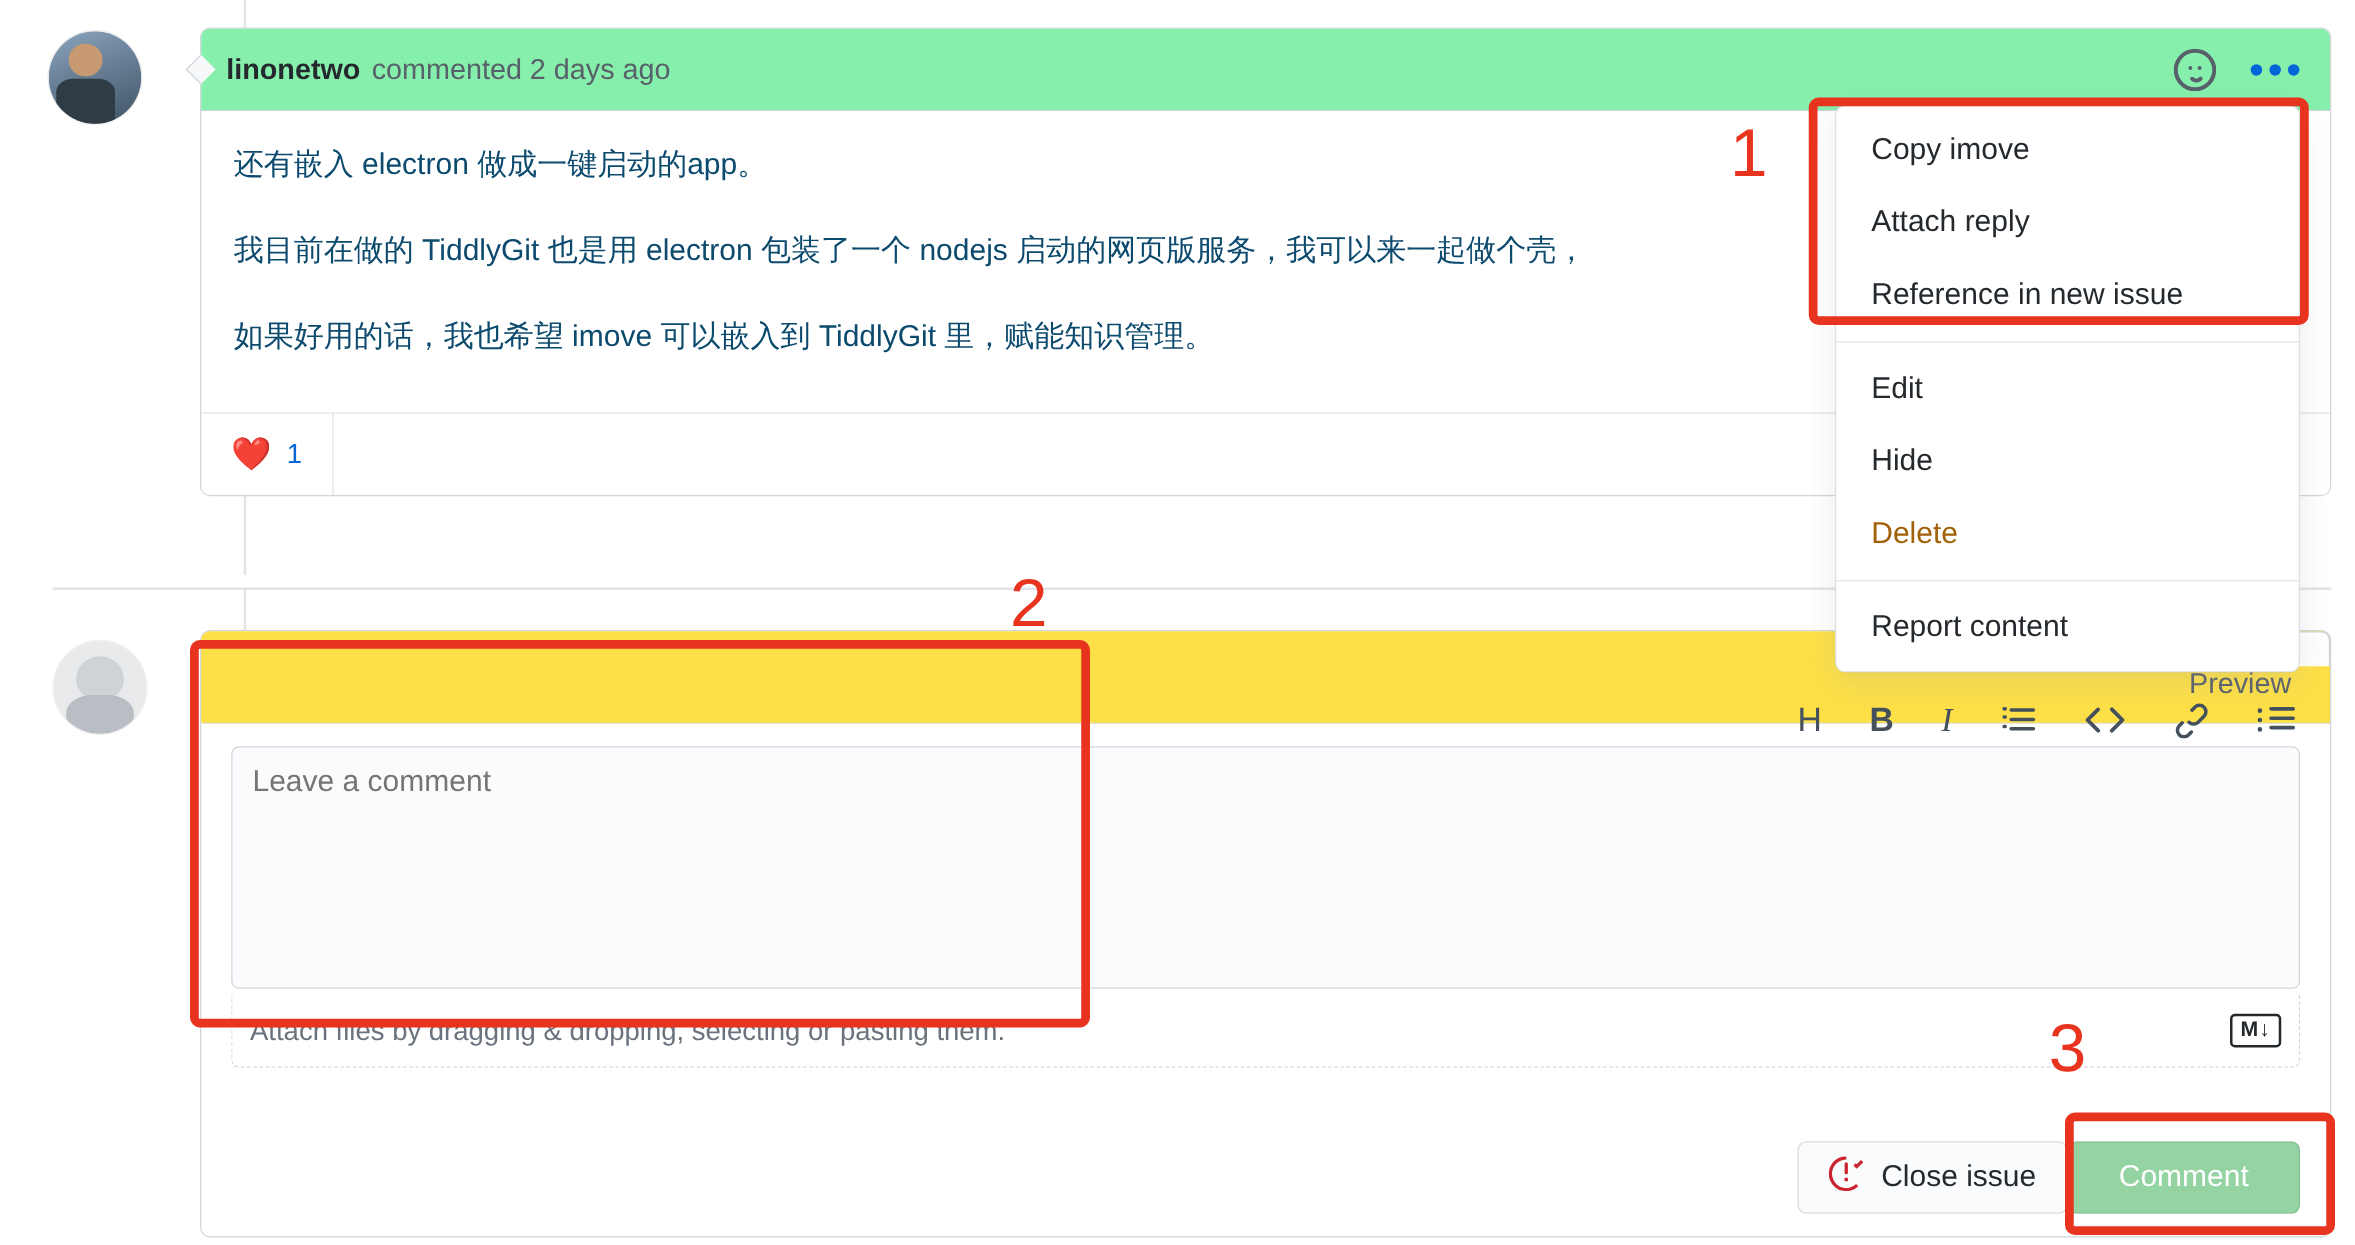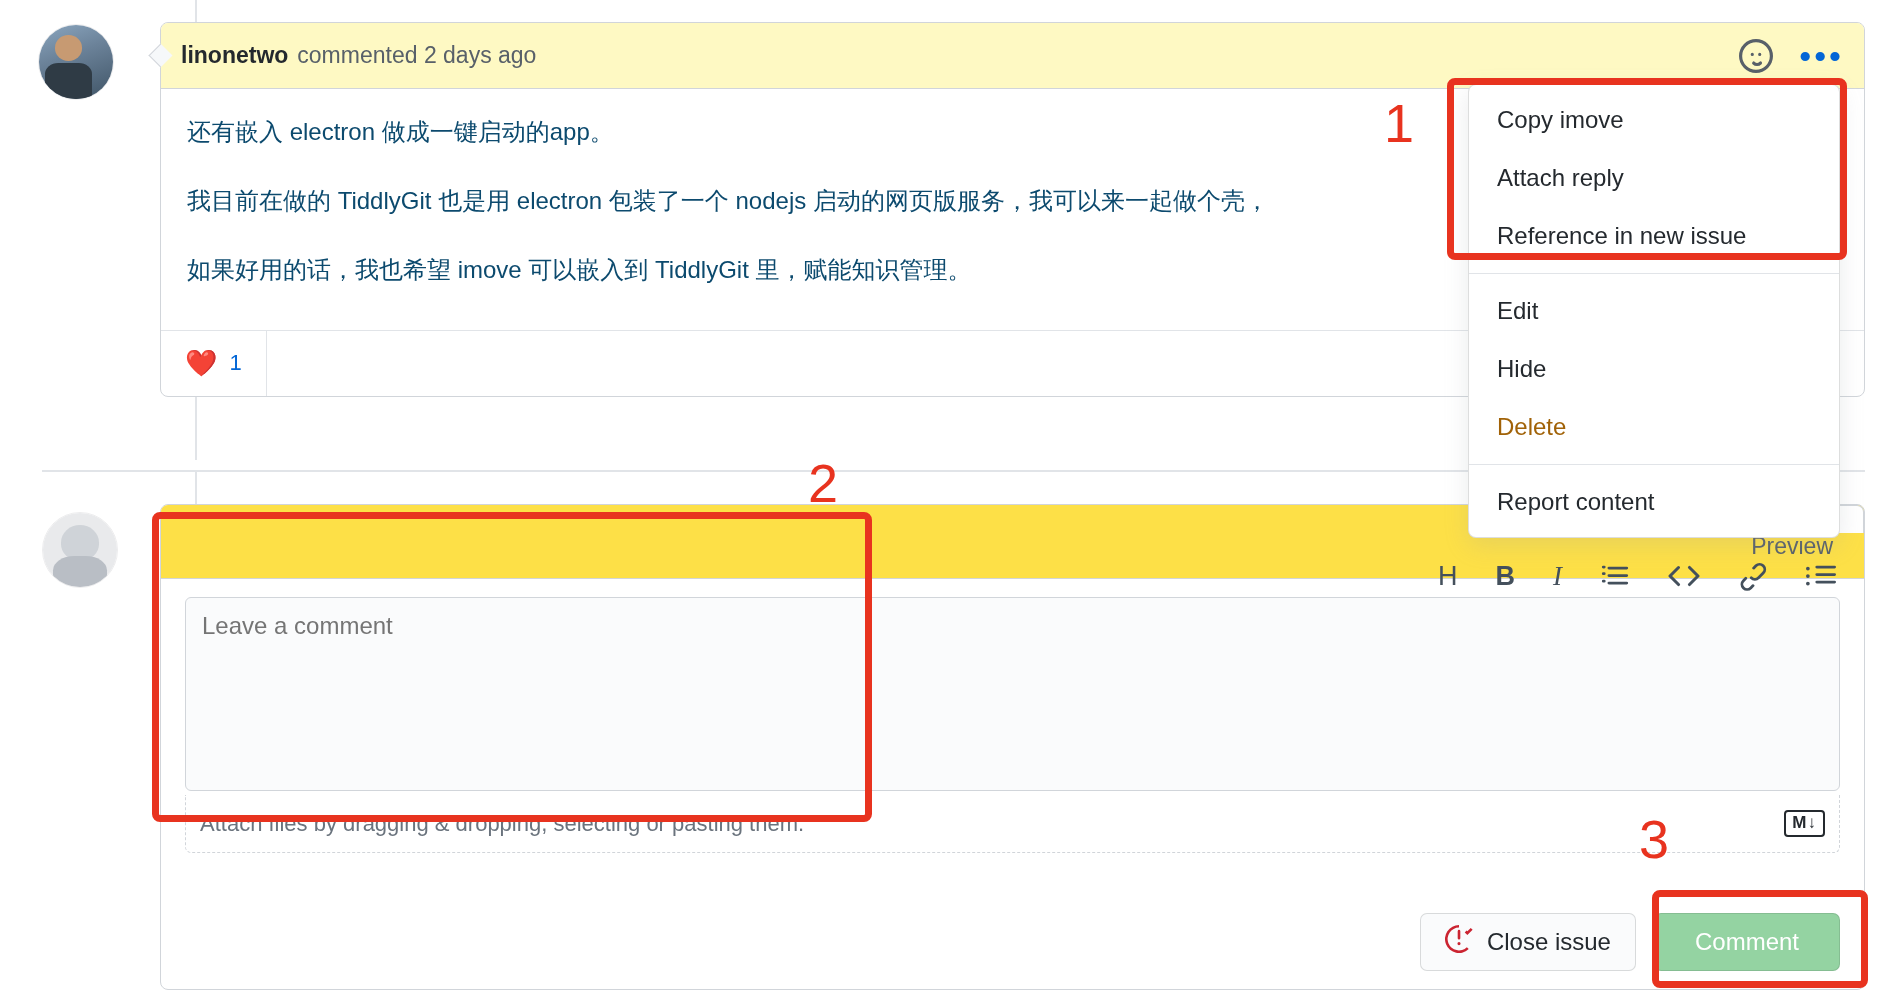--- a/index.html
+++ b/index.html
@@ -37,21 +37,21 @@
   .av-b::before{content:"";position:absolute;left:24%;top:16%;width:52%;height:48%;border-radius:50% 50% 45% 45%;background:#cfd3d8;}
   .av-b::after{content:"";position:absolute;left:14%;top:58%;width:72%;height:48%;border-radius:40% 40% 0 0;background:#b9bec5;}
 
   
   #comment-card {
     position: absolute; left: 160px; top: 22px; width: 1705px;
     border: 1px solid #d1d5da; border-radius: 8px; background: #fff;
   }
   #comment-header {
     position: relative;
-    height: 66px; background: #fef9c3;
+    height: 66px; background: #86efac;
     border-bottom: 1px solid #d1d5da;
     border-radius: 7px 7px 0 0;
     display: flex; align-items: center;
     padding: 0 20px;
   }
   #comment-header::before {
     content: ""; position: absolute; left: -9px; top: 24px;
     width: 16px; height: 16px; background: #f6f8fa;
     border-left: 1px solid #d1d5da; border-bottom: 1px solid #d1d5da;
     transform: rotate(45deg);
@@ -118,21 +118,21 @@
     display: flex; align-items: center; padding: 0 14px;
     font-size: 22px; color: #6a737d; position: relative;
   }
   #md-badge {
     margin-left: auto; font-weight: 700; font-size: 17px; color: #24292e;
     border: 2px solid #24292e; border-radius: 4px; padding: 1px 6px 2px 6px;
     letter-spacing: 1px;
   }
   #form-actions {
     position: absolute; right: 24px; bottom: 18px;
-    display: flex; align-items: center; gap: 18px;
+    display: flex; align-items: center; 
   }
   .btn {
     font-size: 24px; border-radius: 7px; display: flex; align-items: center;
     justify-content: center; gap: 14px; cursor: pointer;
   }
   #close-issue-btn {
     background: #fafbfc; border: 1px solid rgba(27,31,35,.15);
     color: #24292e; height: 58px; padding: 0 24px;
   }
   #comment-submit-btn {

